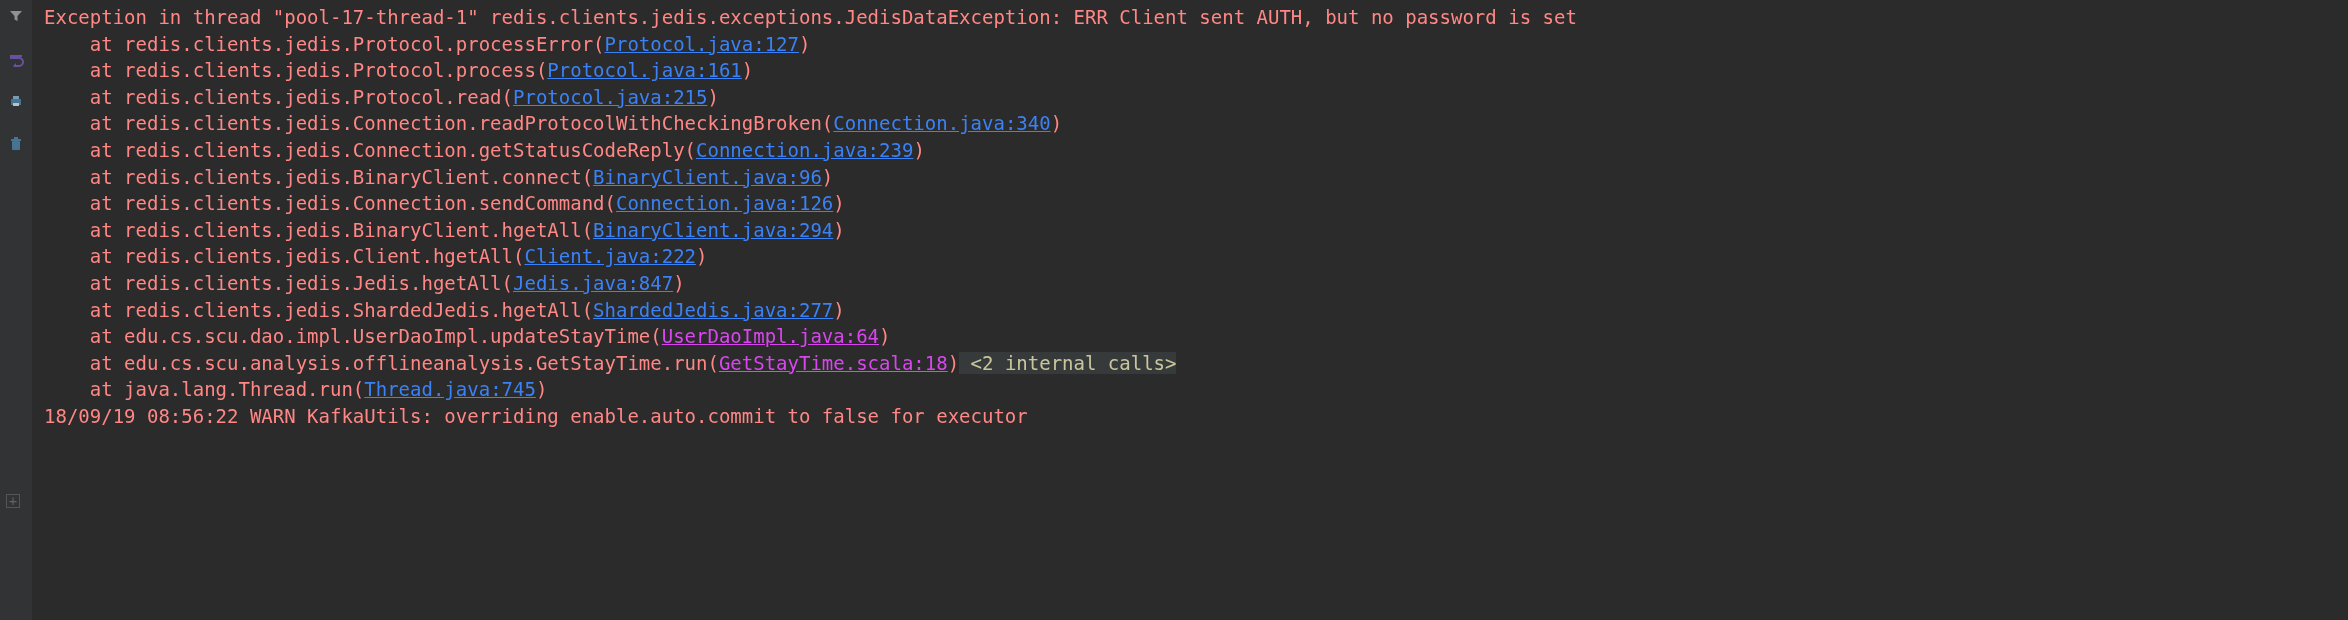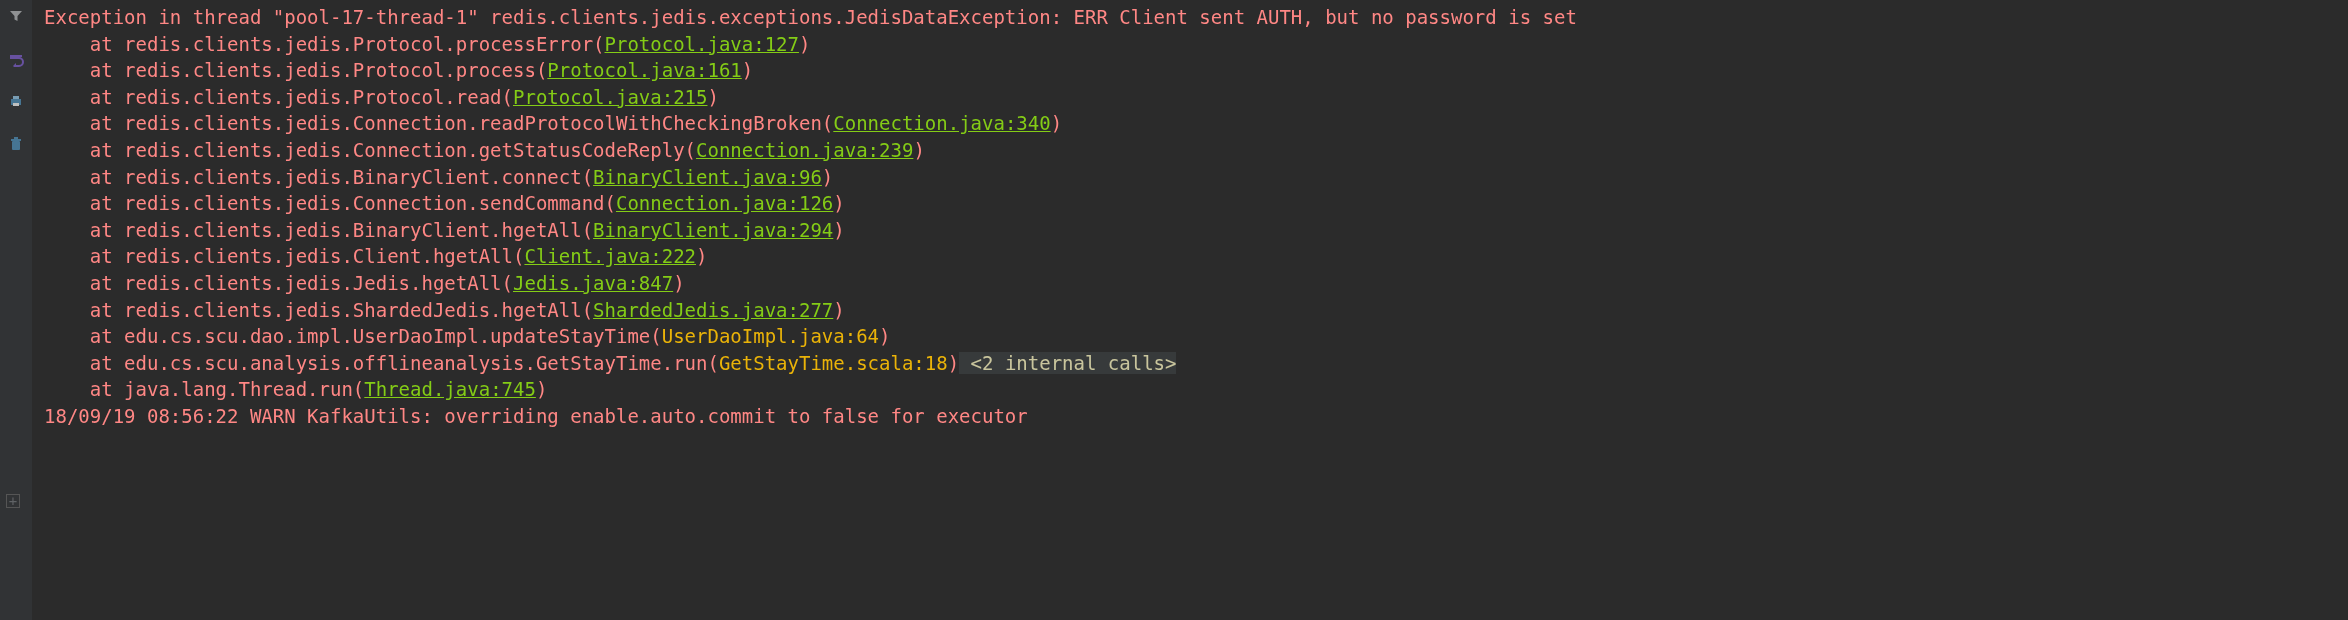--- a/index.html
+++ b/index.html
@@ -25,22 +25,22 @@
   gap:16px;
 }
 .gutter .ic { cursor:pointer; opacity:.75; }
 .content {
   flex:1;
   padding:4px 0 4px 12px;
   white-space:pre;
 }
 .line { display:block; }
 .err { color:#ff8785; }
-.link { color:#84cc16; text-decoration:underline; cursor:pointer; }
-.link-blue { color:#eab308; cursor:pointer; }
+.link { color:#3b82f6; text-decoration:underline; cursor:pointer; }
+.link-blue { color:#d946ef; text-decoration:underline; cursor:pointer; }
 .info { color:#fef9c3; opacity:.75; background:#3c3f41; }
 .expand {
   position:absolute;
   left:6px;
   top:494px;
   font-size:14px;
   color:#606366;
   cursor:pointer;
   border:1px solid #555;
   width:14px;

